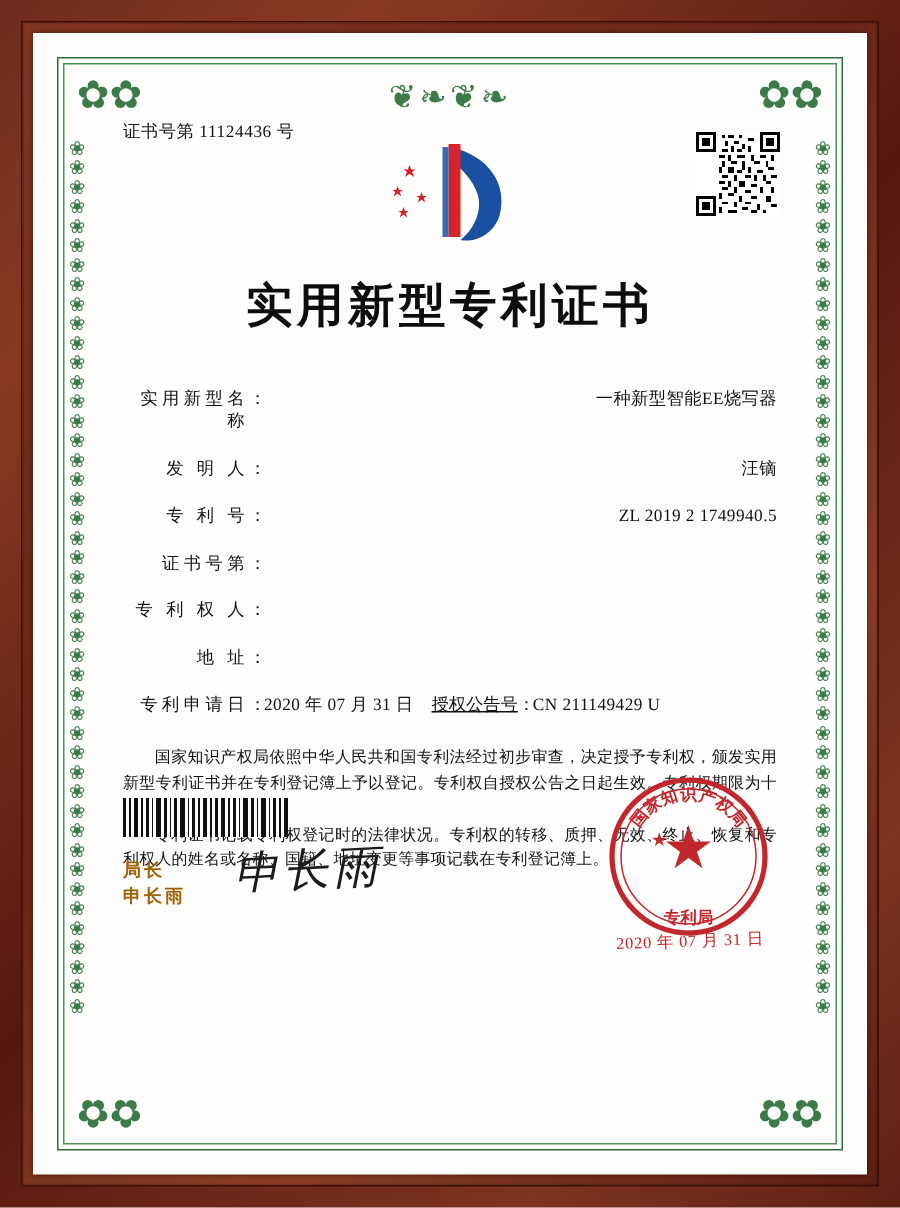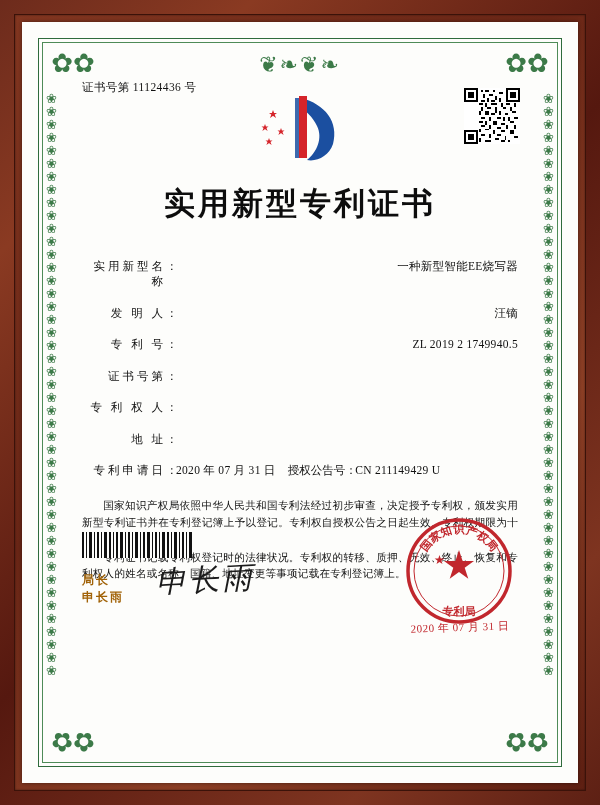--- a/index.html
+++ b/index.html
@@ -154,20 +154,21 @@
   .fsep { width: 10px; flex: 0 0 10px; }
   .fvalue {
     flex: 1;
     color: #111;
     letter-spacing: .3px;
   }
   .frow-split .fvalue { flex: 0 0 auto; }
   .fvalue2 {
     margin-left: 12px;
     color: #111;
+    text-decoration: underline;
   }
 
   .para {
     margin-top: 20px;
     font-size: 10.6px;
     line-height: 16.5px;
     text-align: justify;
     color: #111;
     letter-spacing: .2px;
   }

